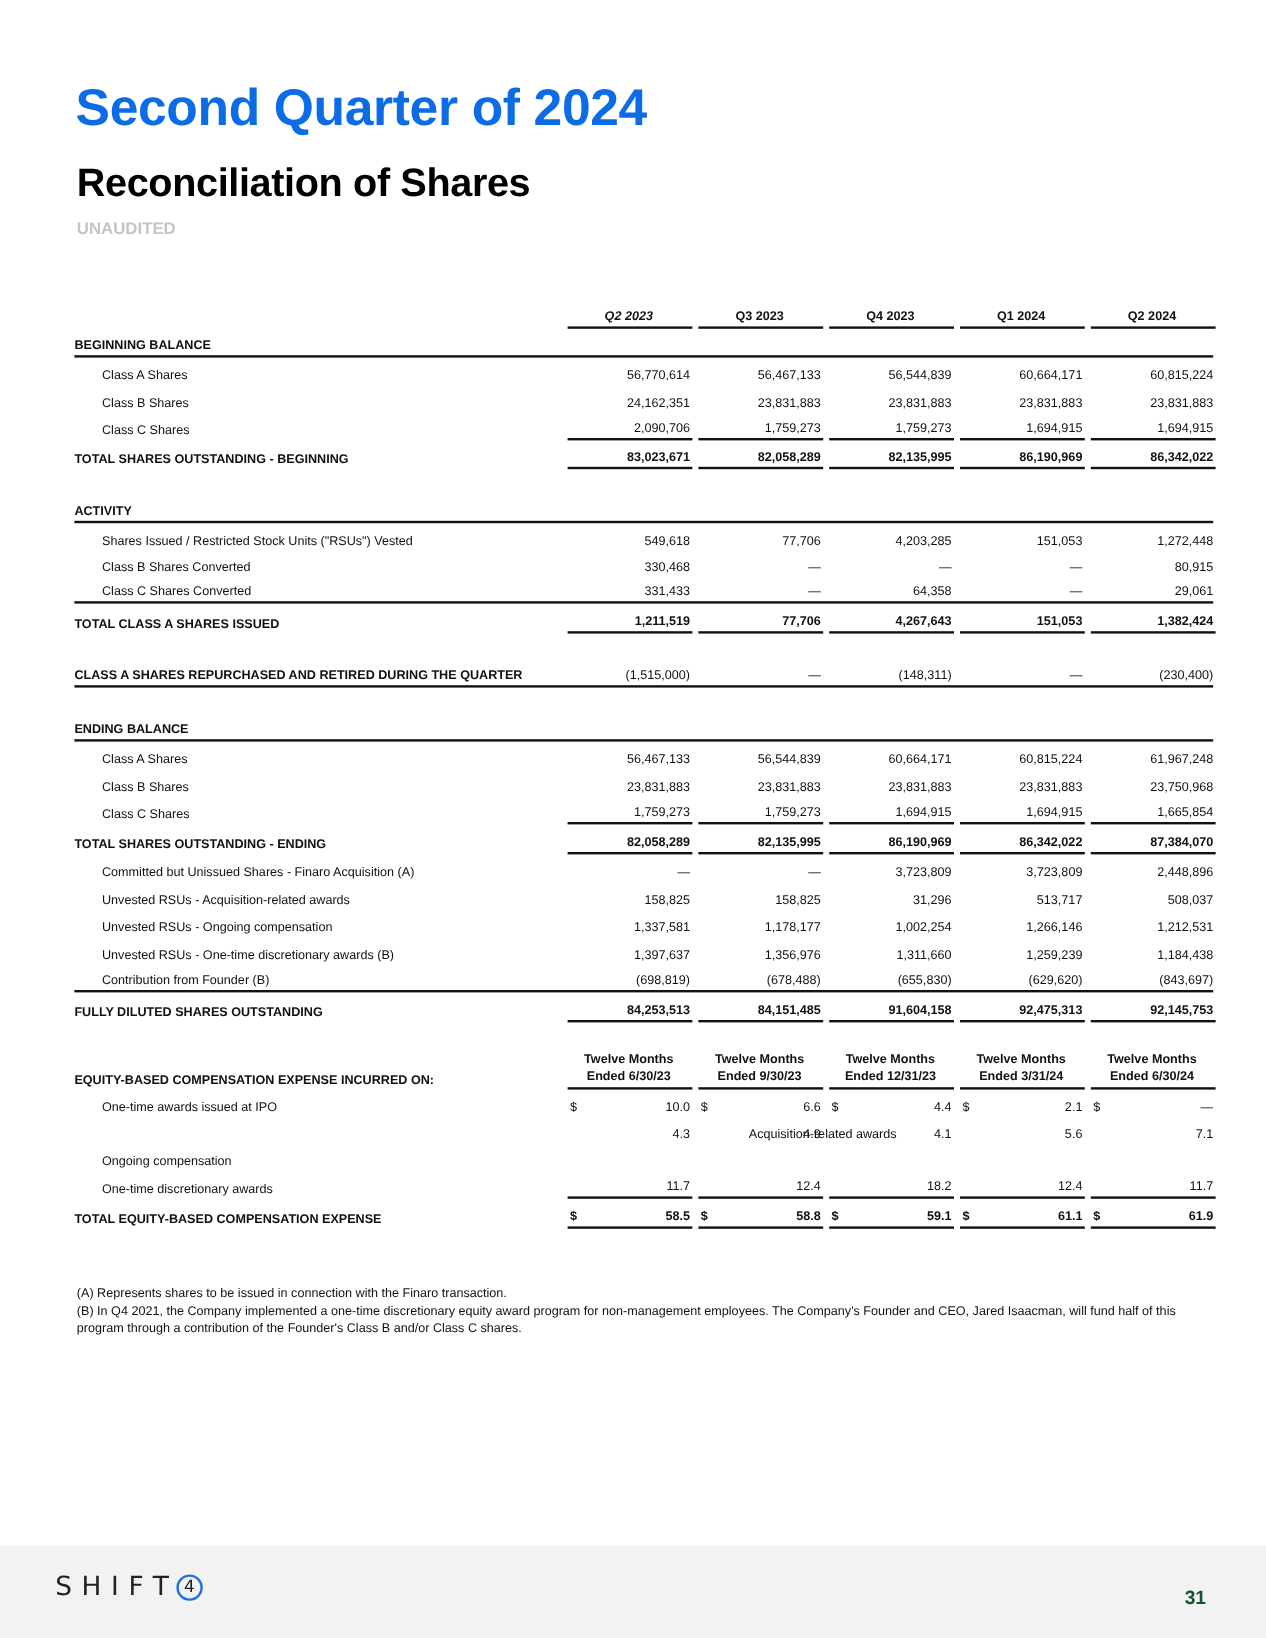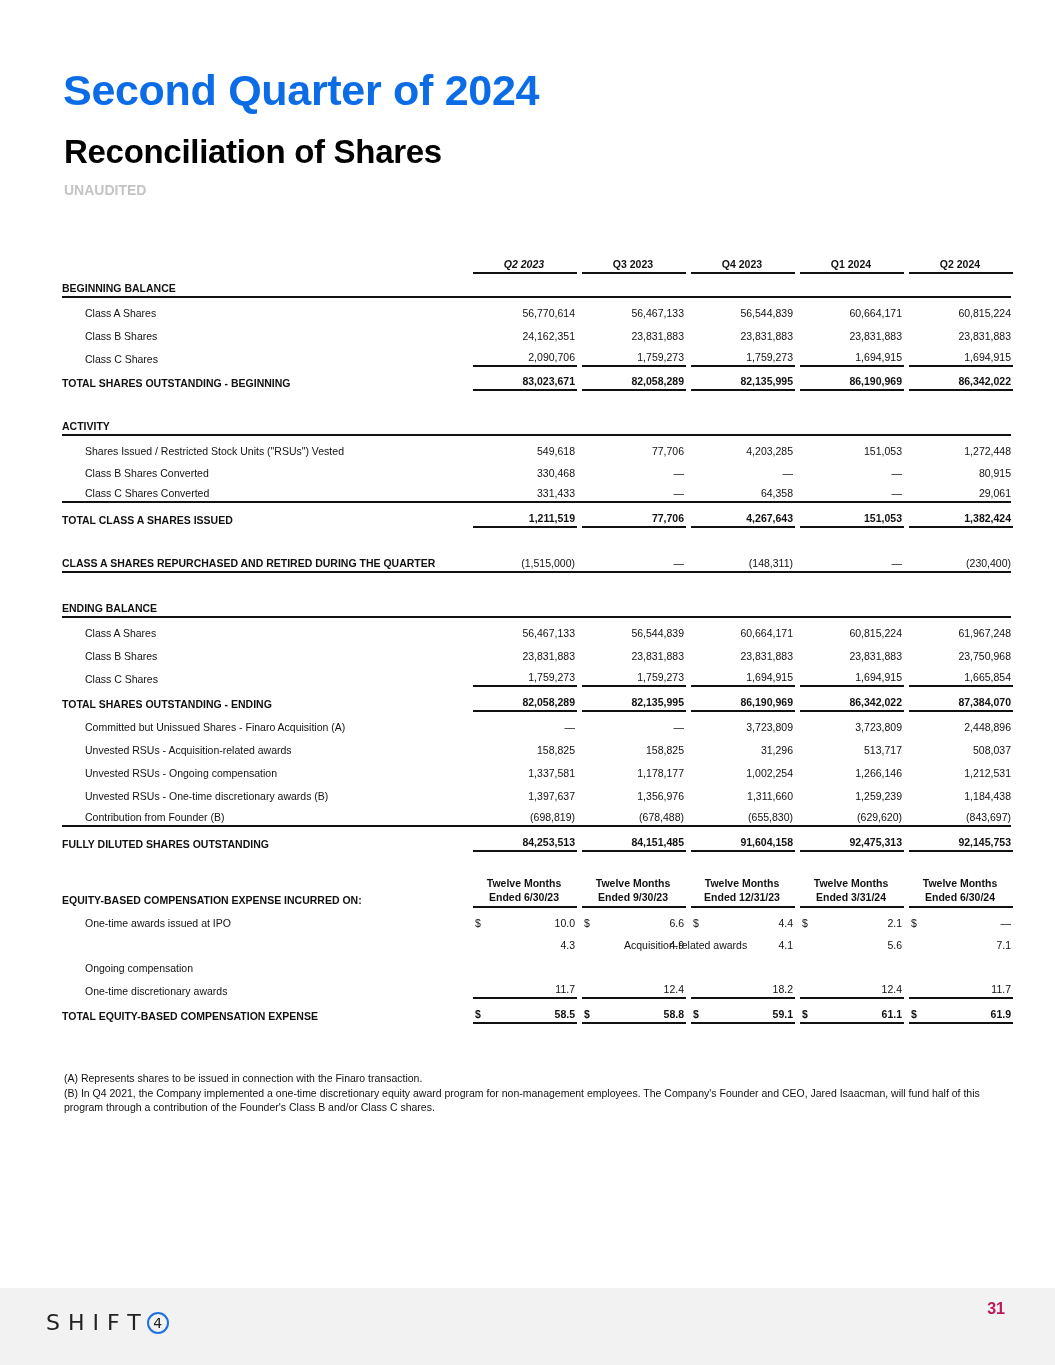--- a/index.html
+++ b/index.html
@@ -49,21 +49,21 @@
   .logo {
     position: absolute; left: 46px; top: 22px; display: flex; align-items: center;
     font-size: 22px; letter-spacing: 8px; color: #222; font-family: "DejaVu Sans", sans-serif; font-weight: normal;
   }
   .logo-circle {
     display: inline-flex; width: 22px; height: 22px; border: 2px solid #1e6fe0; border-radius: 50%;
     align-items: center; justify-content: center; font-size: 14px; letter-spacing: 0; color: #222;
     margin-left: -2px;
   }
   .page-num {
-    position: absolute; right: 50px; top: 12px; font-size: 16px; font-weight: bold; color: #be185d;
+    position: absolute; right: 50px; top: 36px; font-size: 16px; font-weight: bold; color: #14532d;
   }
 </style>
 </head>
 <body>
 
 <div class="page-title">Second Quarter of 2024</div>
 <div class="page-subtitle">Reconciliation of Shares</div>
 <div class="unaudited">UNAUDITED</div>
 
 <div class="tbl" id="tbl">

